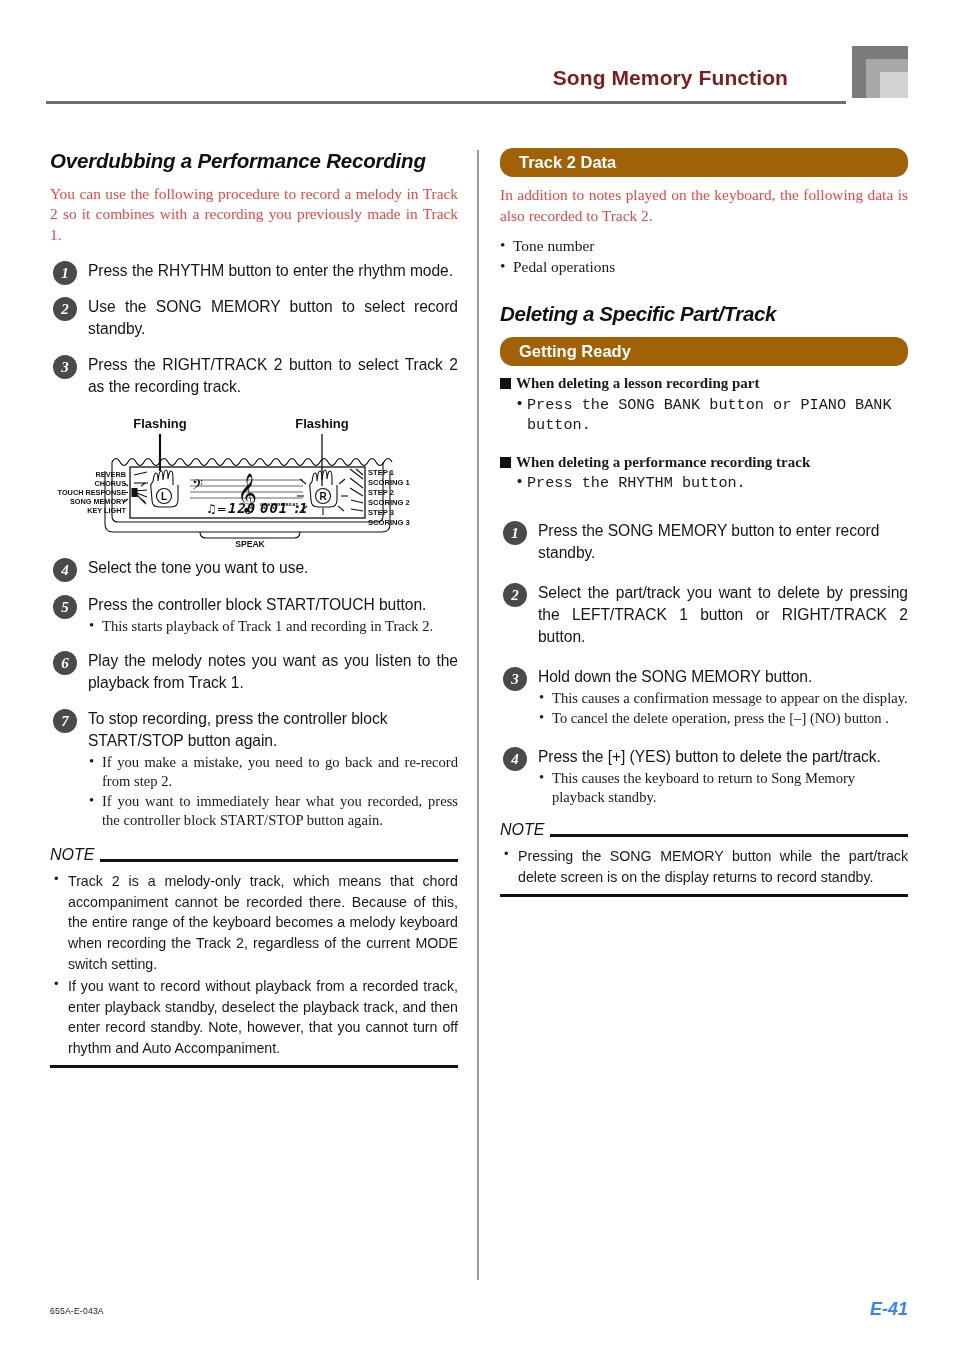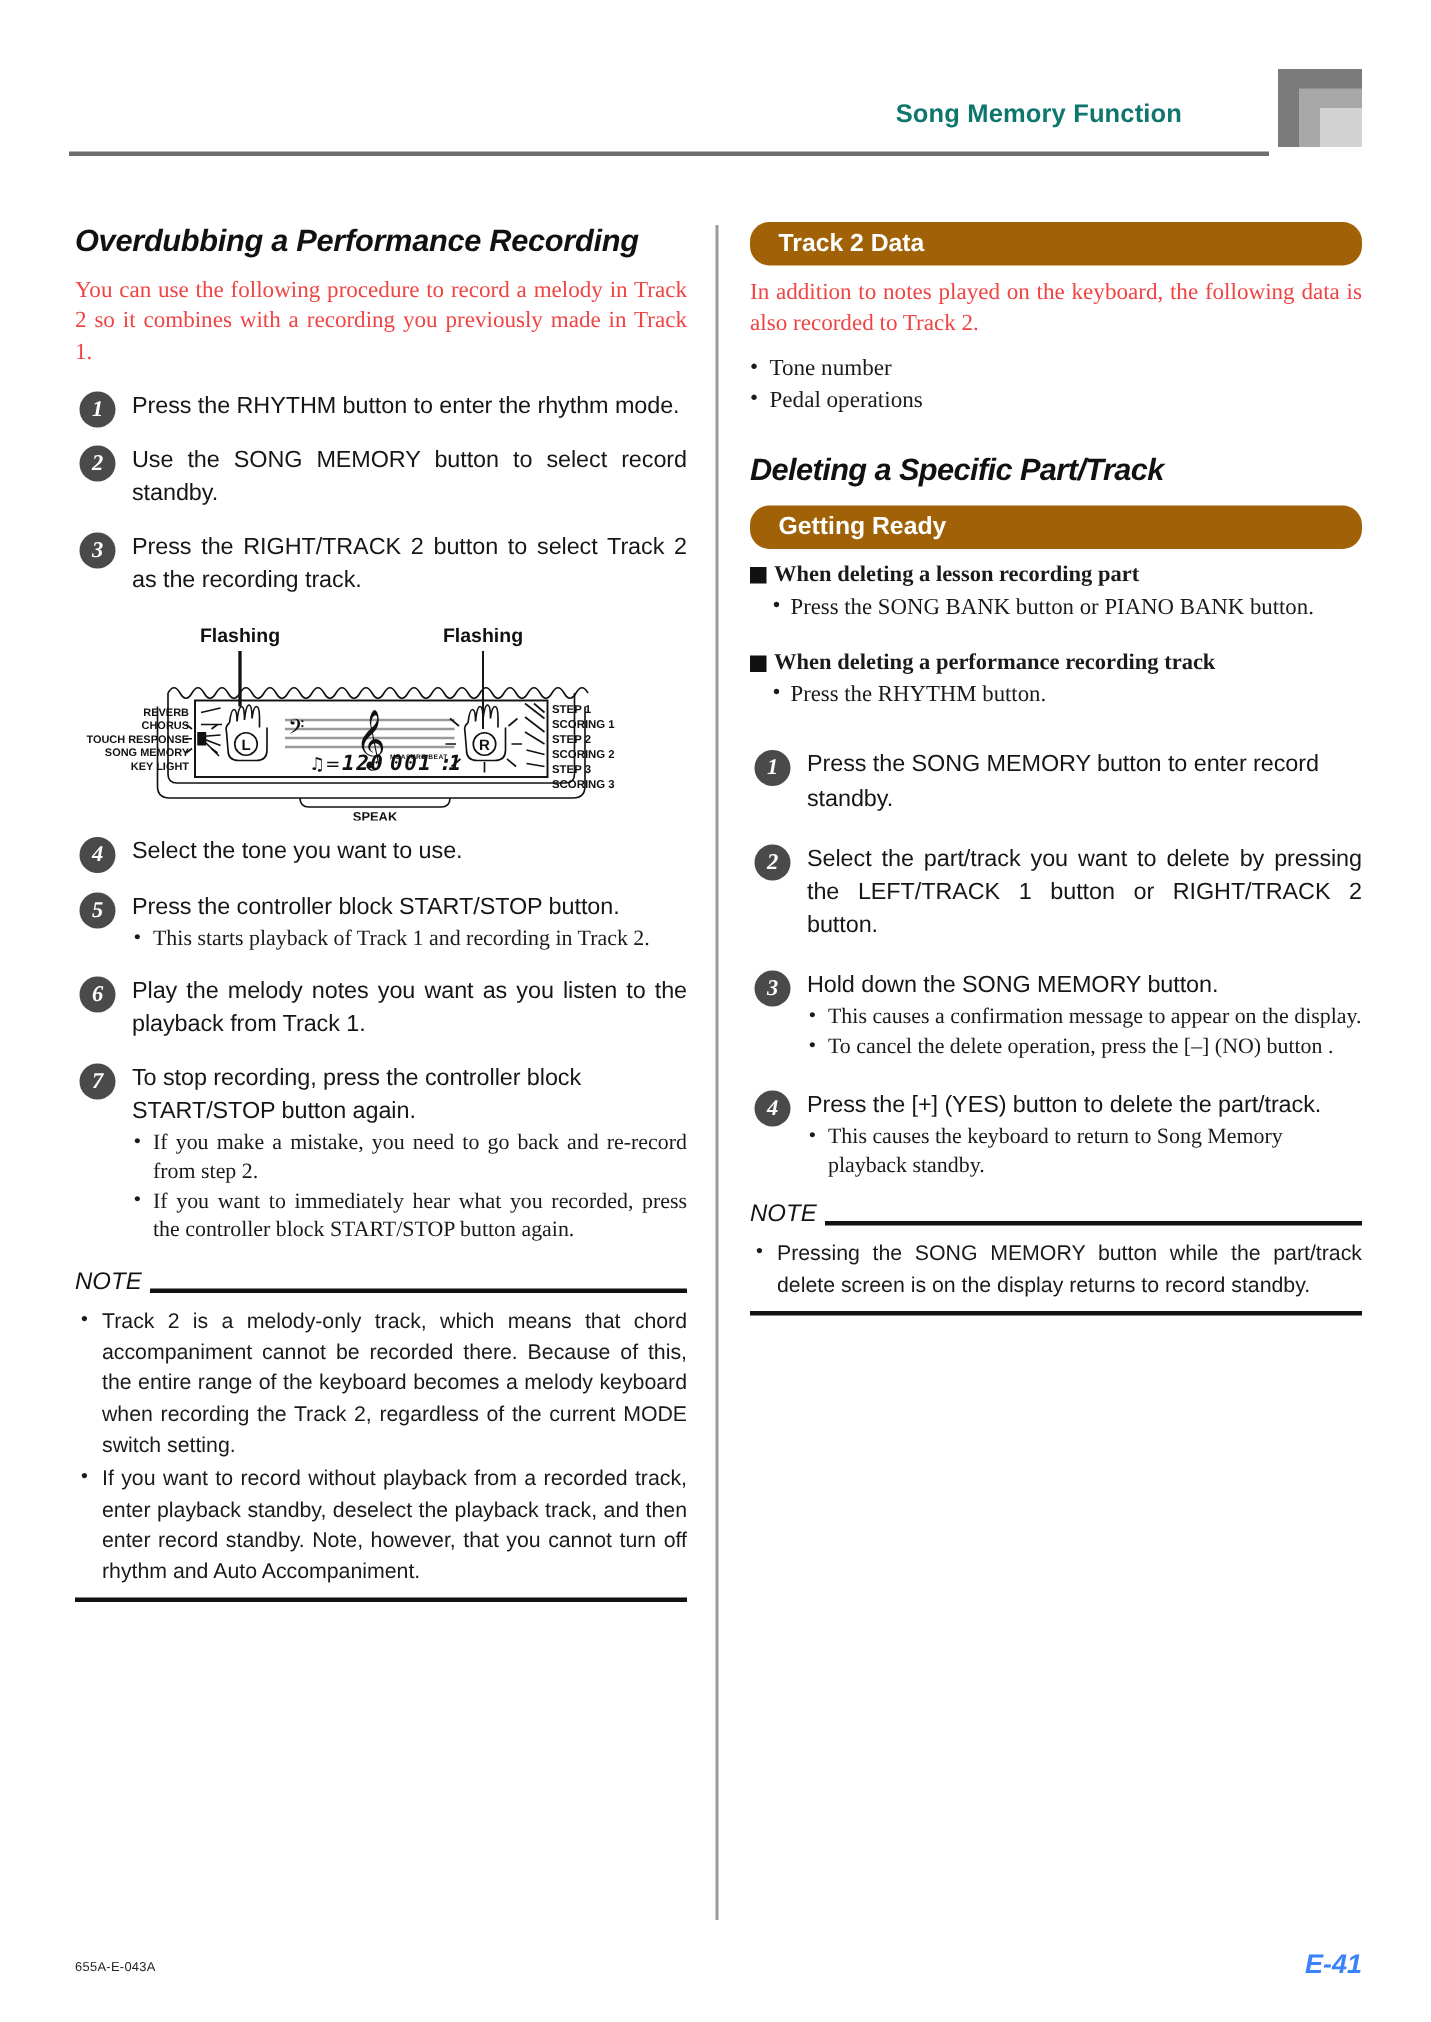--- a/index.html
+++ b/index.html
@@ -28,23 +28,23 @@
     top: 46px;
     width: 862px;
     height: 62px;
   }
   .header-title {
     position: absolute;
     right: 120px;
     top: 20px;
     font-family: "Liberation Sans", sans-serif;
     font-weight: bold;
-    font-size: 17px;
+    font-size: 21px;
     letter-spacing: .1px;
-    color: #0f766e;
+    color: #7f1d1d;
     white-space: nowrap;
   }
   .header-rule {
     position: absolute;
     left: 0;
     top: 55px;
     width: 800px;
     height: 3px;
     background: #6e6e6e;
   }
@@ -153,21 +153,21 @@
   .ready-head .sq {
     position: absolute;
     left: 0;
     top: 4px;
     width: 11px;
     height: 11px;
     background: #111;
     display: inline-block;
   }
   .ready-sub {
-    font-family: Liberation Serif, serif;
+    font-family: Liberation Mono, monospace;
     font-size: 15.2px;
     line-height: 1.32;
     padding-left: 27px;
     position: relative;
     margin-top: 1px;
   }
   .ready-sub::before {
     content: "\2022";
     position: absolute;
     left: 15px;
@@ -454,21 +454,21 @@
         </svg>
       </div>
 
       <div class="step">
         <div class="step-badge">4</div>
         <div class="step-text nojust">Select the tone you want to use.</div>
       </div>
 
       <div class="step">
         <div class="step-badge">5</div>
-        <div class="step-text nojust">Press the controller block START/STOP button.</div>
+        <div class="step-text nojust">Press the controller block START/TOUCH button.</div>
         <ul class="step-bullets">
           <li>This starts playback of Track 1 and recording in Track 2.</li>
         </ul>
       </div>
 
       <div class="step">
         <div class="step-badge">6</div>
         <div class="step-text">Play the melody notes you want as you listen to the playback from Track 1.</div>
       </div>
 

